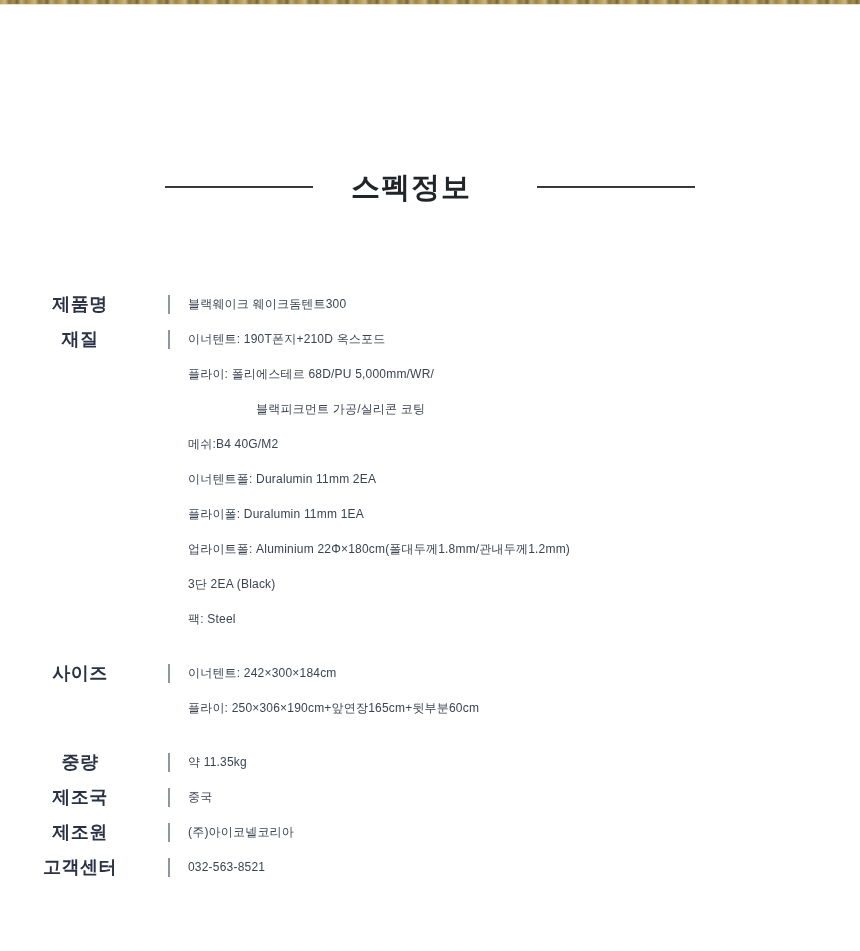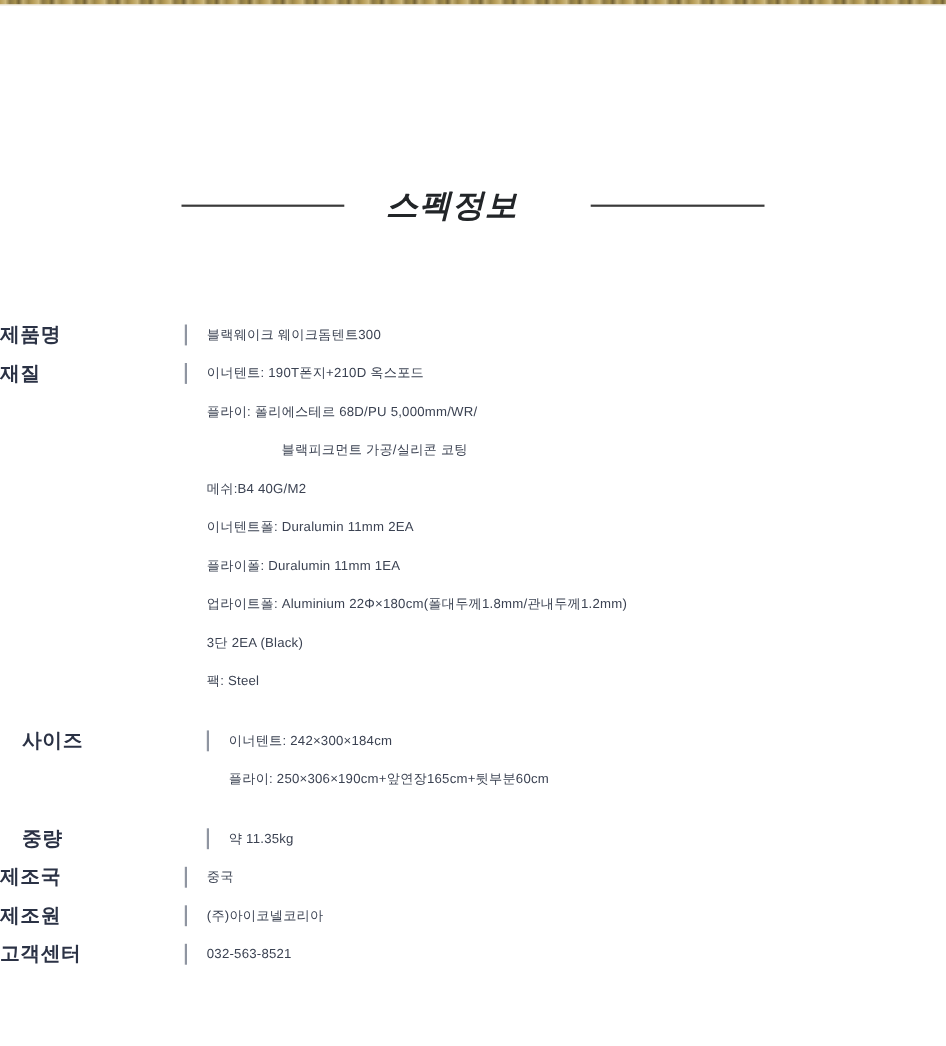--- a/index.html
+++ b/index.html
@@ -30,21 +30,20 @@
     border-bottom:1px solid #e8e2d2;
   }
 
   
   .title-block{
     margin-top:160px;
     display:flex;
     align-items:center;
     justify-content:center;
     height:44px;
-    font-style:italic;
   }
   .rule{
     height:1.5px;
     background:var(--c-rule);
   }
   .rule-left{width:148px;margin-right:38px;}
   .rule-right{width:158px;margin-left:66px;}
   .page-title{
     margin:0;
     font-size:29px;
@@ -55,23 +54,23 @@
   }
 
   
   .spec-table{
     margin-top:78px;
   }
   .spec-row{
     display:grid;
     grid-template-columns:160px 28px 1fr;
   }
-  .spec-row.section-gap{margin-top:19px;padding-left:20px;}
+  .spec-row.section-gap{margin-top:19px;}
   .spec-label{
-    text-align:left;
+    text-align:center;
     font-size:18px;
     font-weight:700;
     line-height:35px;
     color:var(--c-label);
     letter-spacing:0.5px;
     white-space:nowrap;
   }
   .spec-sep{
     width:1.5px;
     height:19px;

